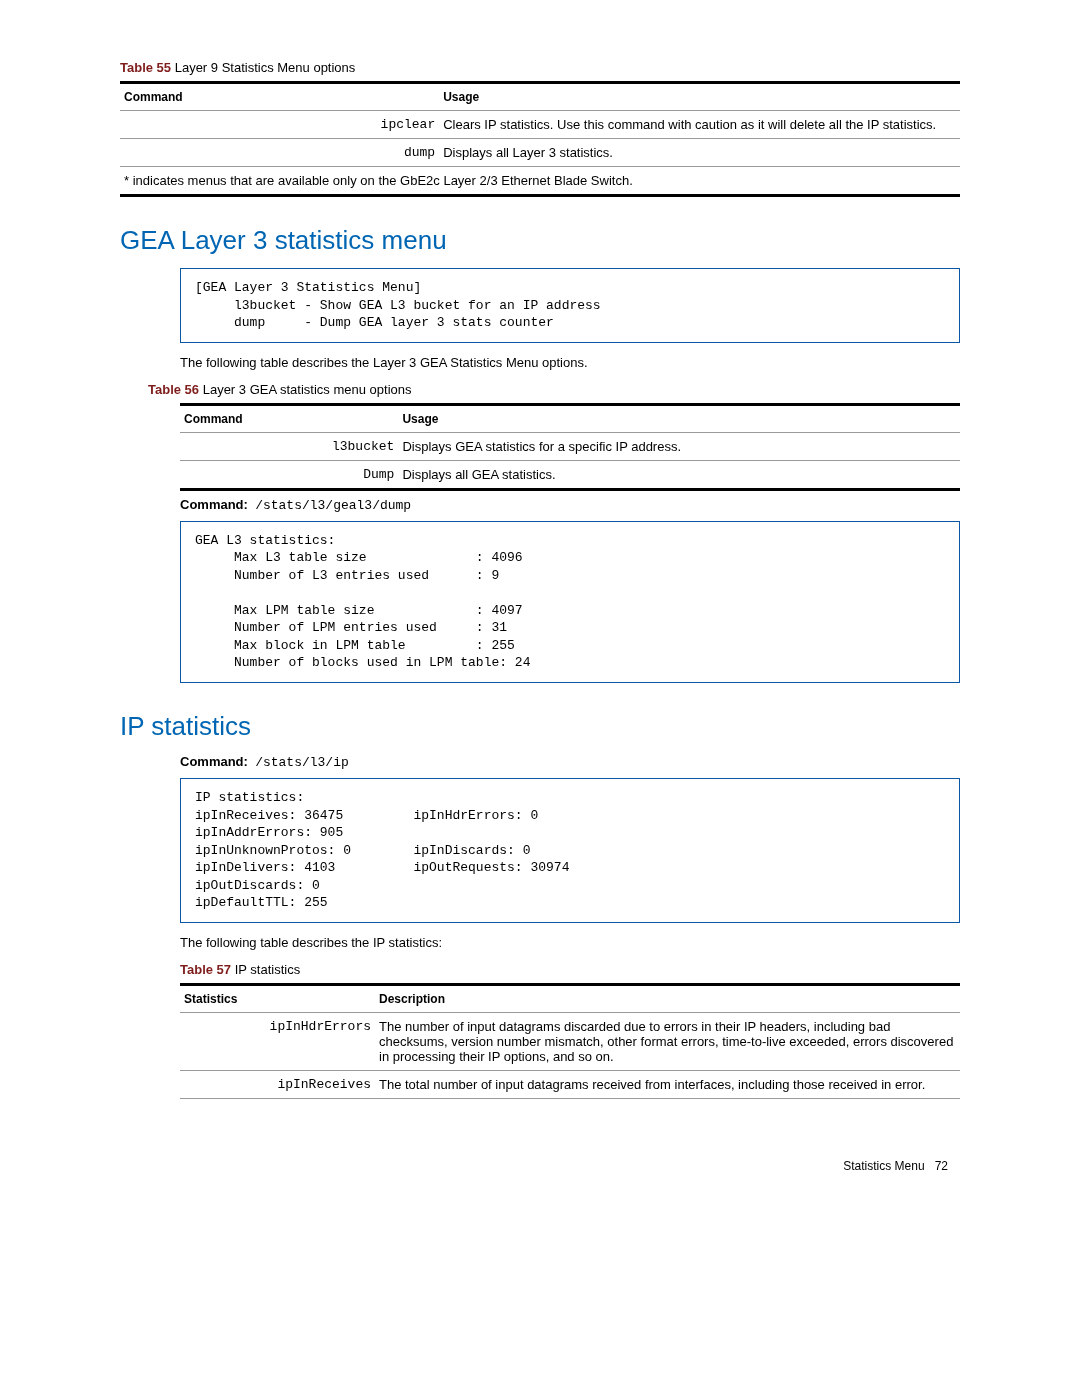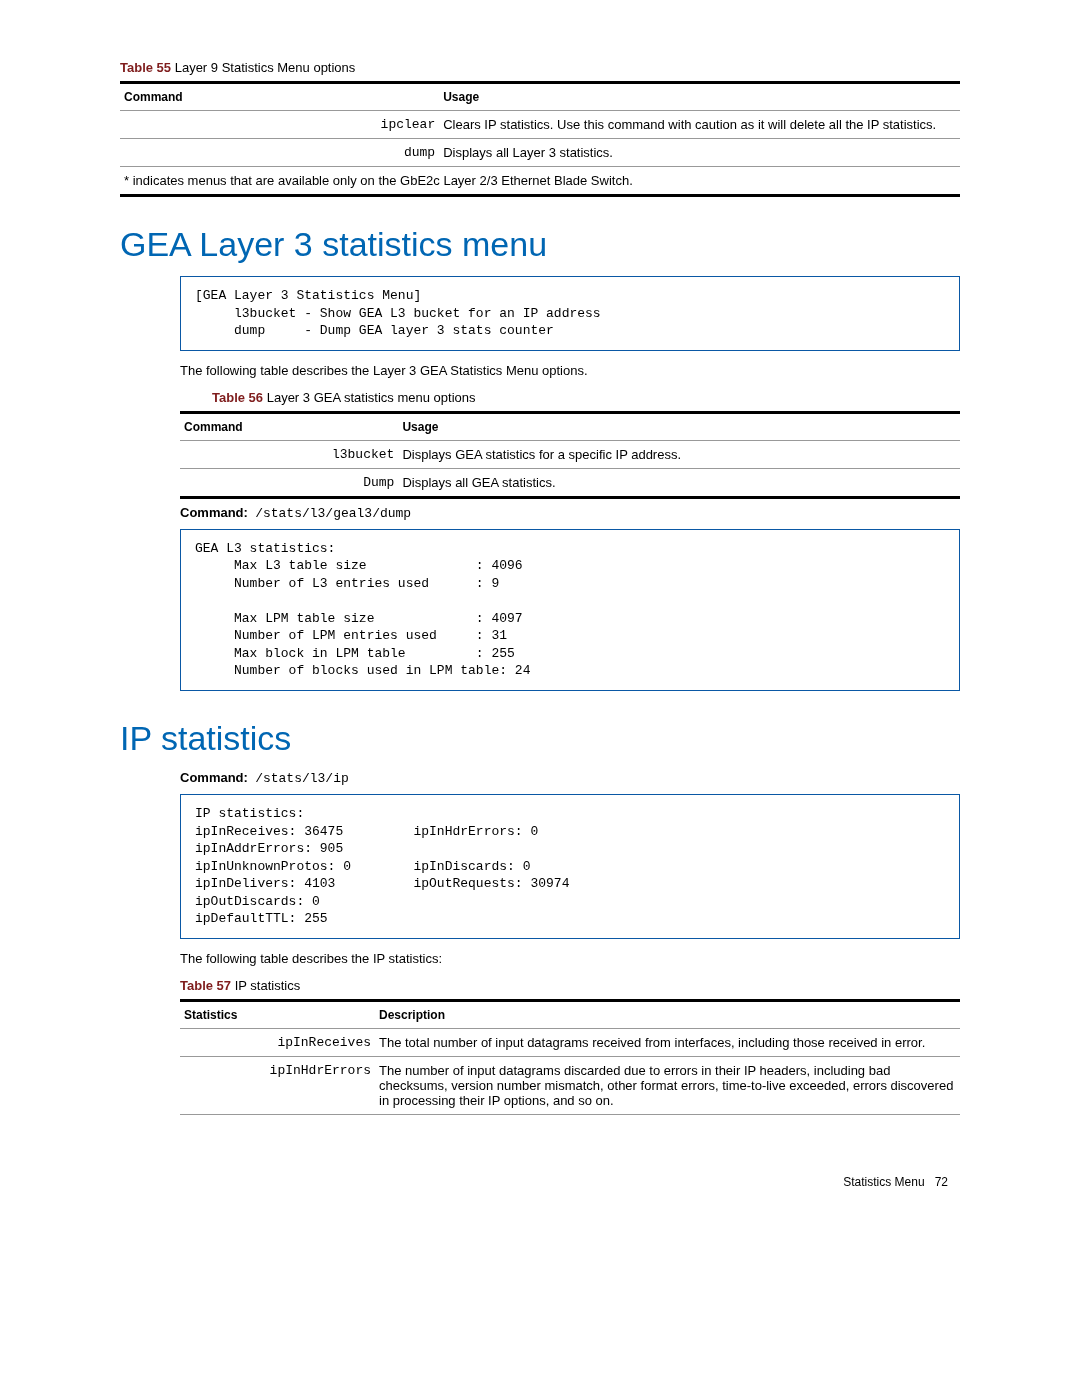--- a/index.html
+++ b/index.html
@@ -48,21 +48,21 @@
     text-align: right;
   }
   .footnote-row td {
     font-size: 12px;
     border-top: 1px solid #999;
     padding: 6px 4px;
   }
   h2.section-heading {
     color: #0066b3;
     font-weight: normal;
-    font-size: 34px;
+    font-size: 26px;
     margin: 28px 0 12px 0;
   }
   .command-line {
     margin: 6px 0 8px 60px;
     font-size: 13px;
   }
   .command-line .bold { font-weight: bold; }
   .command-line .cmdval { font-family: "Courier New", monospace; }
   pre.codeblock {
     border: 1px solid #0a58a5;
@@ -114,21 +114,21 @@
       </tr>
     </tbody>
   </table>
 
   <h2 class="section-heading">GEA Layer 3 statistics menu</h2>
   <pre class="codeblock">[GEA Layer 3 Statistics Menu]
      l3bucket - Show GEA L3 bucket for an IP address
      dump     - Dump GEA layer 3 stats counter</pre>
   <div class="body-text">The following table describes the Layer 3 GEA Statistics Menu options.</div>
 
-  <div class="table-caption" style="margin-left:92px">
+  <div class="table-caption" style="margin-left:28px">
     <span class="tbl-label">Table 56</span><span> Layer 3 GEA statistics menu options</span>
   </div>
   <table class="cmd-table" style="margin-left:60px; width:calc(100% - 60px)">
     <thead>
       <tr>
         <th style="width:28%">Command</th>
         <th>Usage</th>
       </tr>
     </thead>
     <tbody>
@@ -175,27 +175,27 @@
   </div>
   <table class="cmd-table" style="margin-left:60px; width:calc(100% - 60px); border-bottom:1px solid #999">
     <thead>
       <tr>
         <th style="width:25%">Statistics</th>
         <th>Description</th>
       </tr>
     </thead>
     <tbody>
       <tr>
+        <td class="mono">ipInHdrErrors</td>
+        <td>The number of input datagrams discarded due to errors in their IP headers, including bad checksums, version number mismatch, other format errors, time-to-live exceeded, errors discovered in processing their IP options, and so on.</td>
+      </tr>
+      <tr>
         <td class="mono">ipInReceives</td>
         <td>The total number of input datagrams received from interfaces, including those received in error.</td>
       </tr>
-      <tr>
-        <td class="mono">ipInHdrErrors</td>
-        <td>The number of input datagrams discarded due to errors in their IP headers, including bad checksums, version number mismatch, other format errors, time-to-live exceeded, errors discovered in processing their IP options, and so on.</td>
-      </tr>
     </tbody>
   </table>
 
   <div class="footer">
     <span>Statistics Menu</span>&nbsp;&nbsp;&nbsp;<span>72</span>
   </div>
 
 </div>
 
 </body></html>

